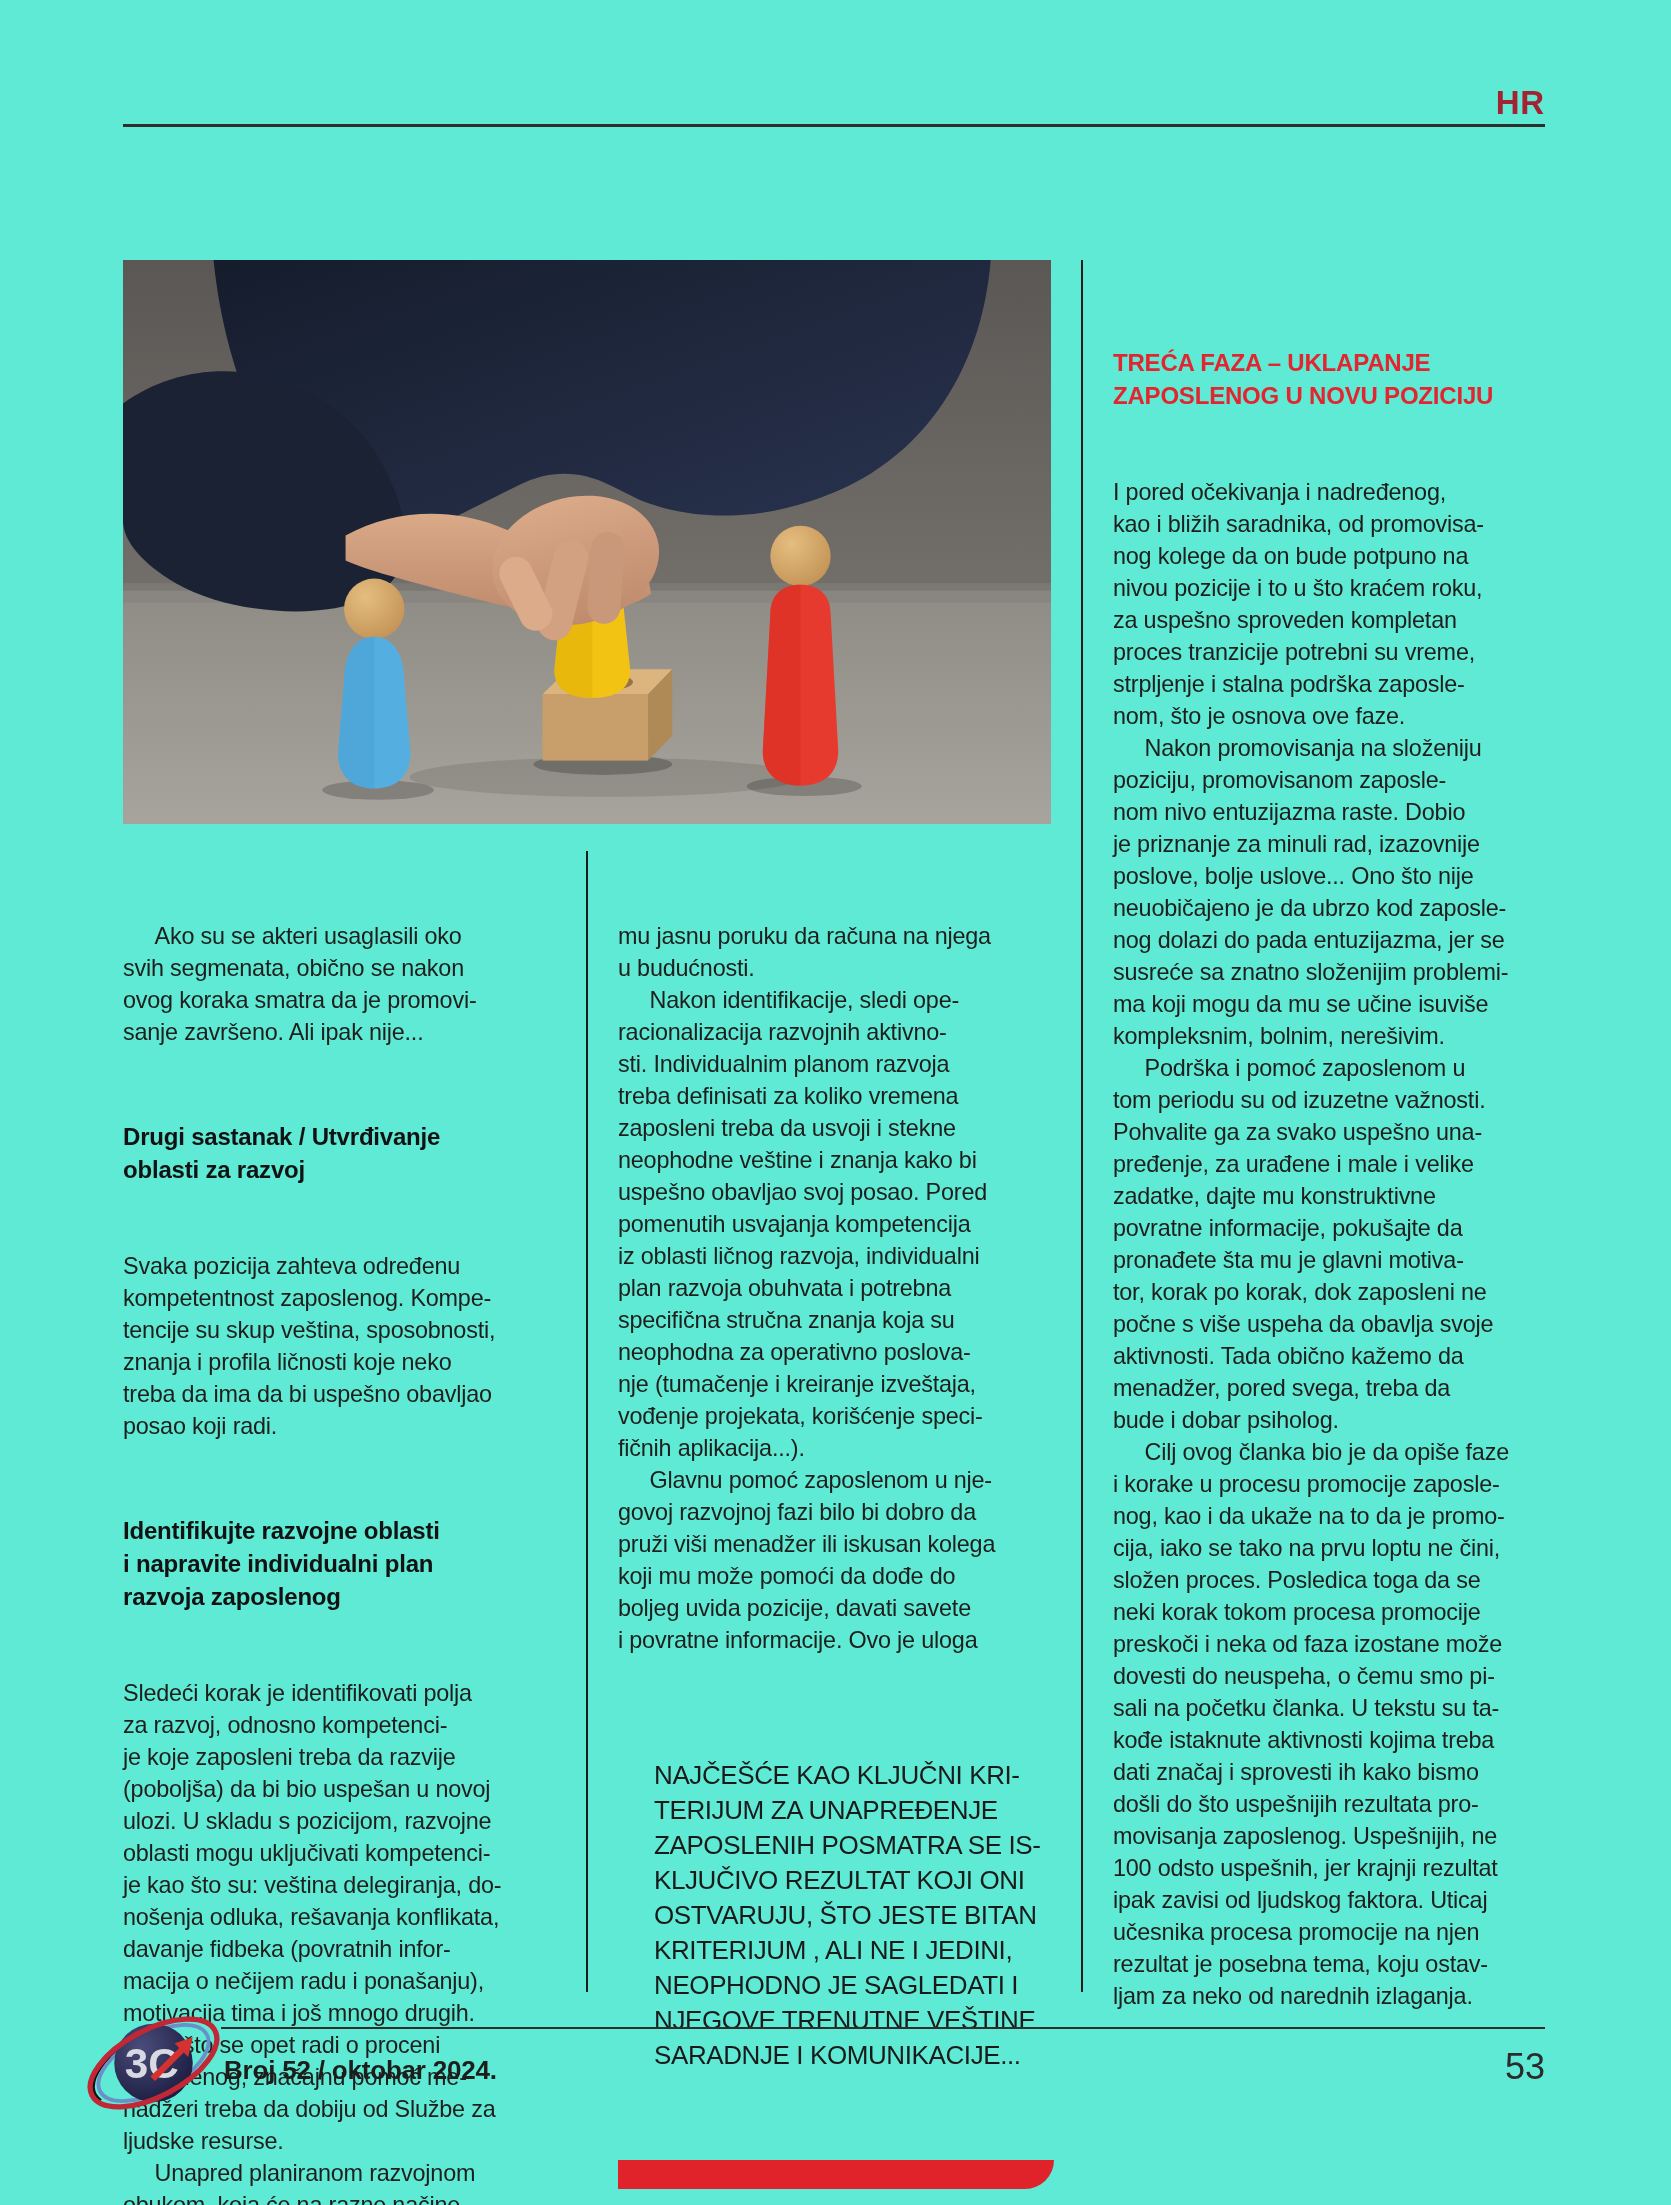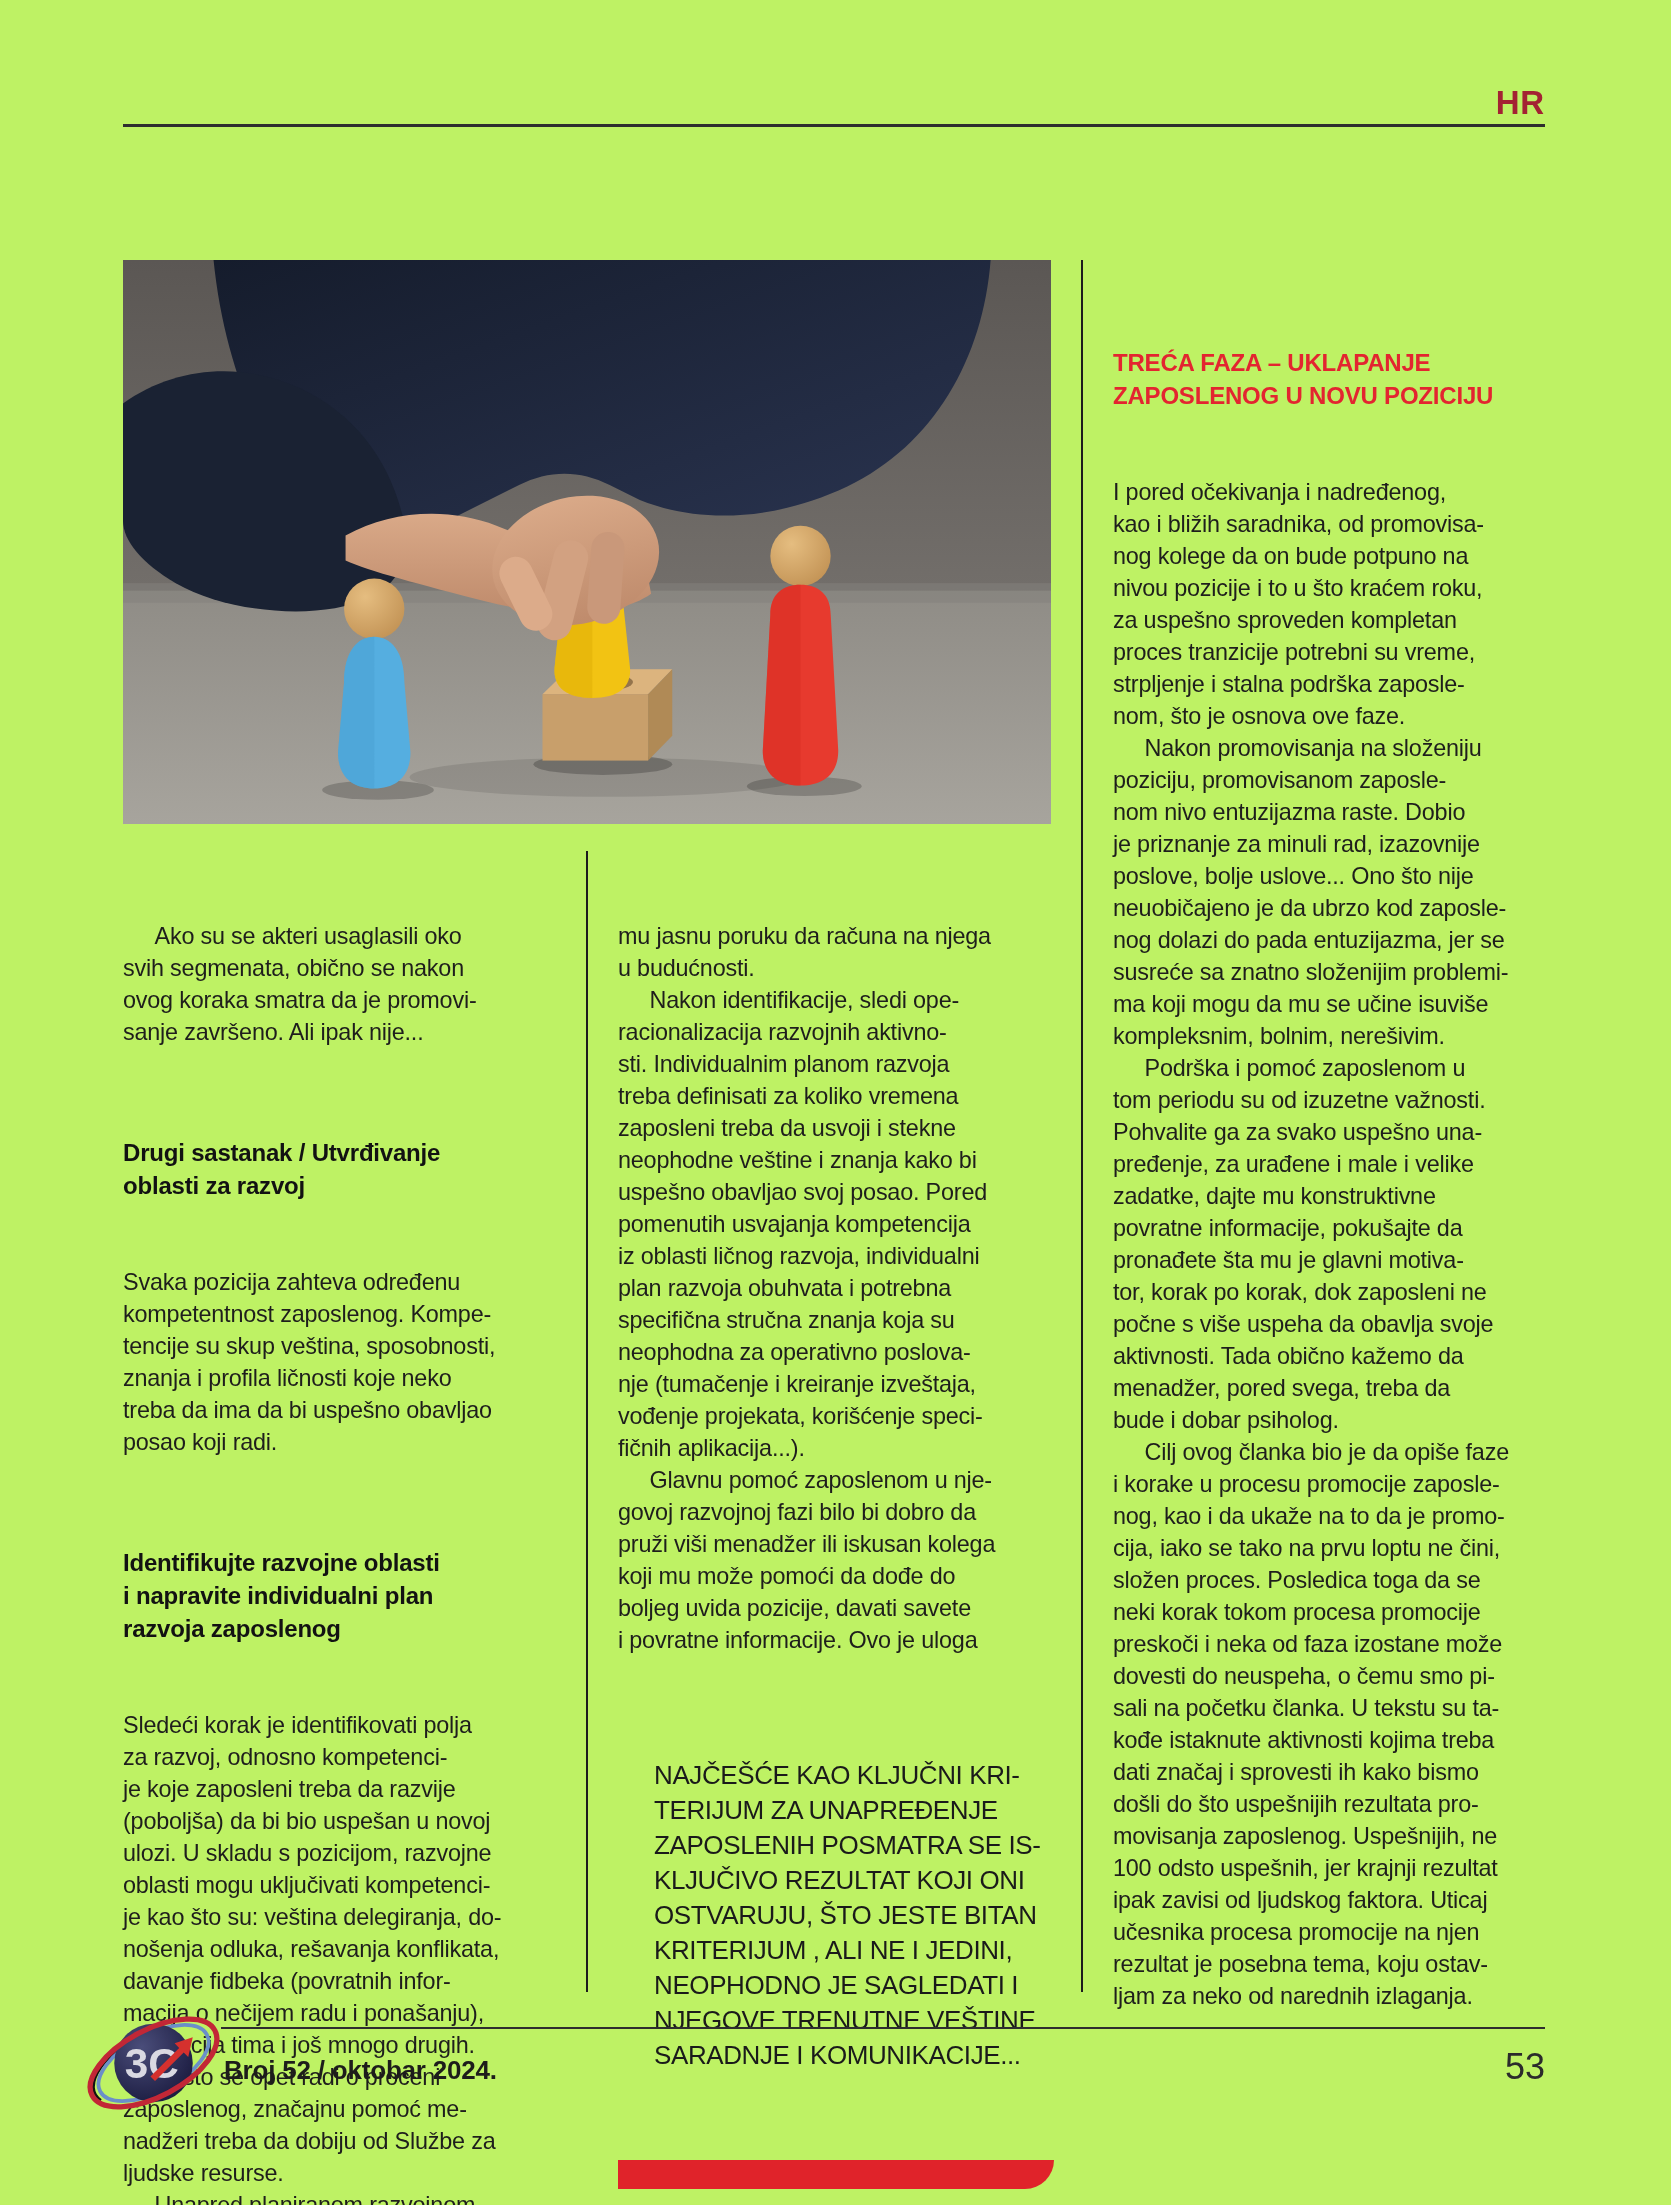--- a/index.html
+++ b/index.html
@@ -1,17 +1,17 @@
 <!DOCTYPE html>
 <html style="font-size:12px"><head>
 <meta charset="utf-8">
 <style>
   html,body{margin:0;padding:0;background:#8a8a8a;}
   .page{
-    position:relative;width:1671px;height:2205px;background:#bef264;
+    position:relative;width:1671px;height:2205px;background:#5eead4;
     font-family:"Liberation Sans", sans-serif;overflow:hidden;margin:0 auto;
   }
   .hr-tag{
     position:absolute;top:84px;right:126px;
     font-size:33px;font-weight:bold;color:#a32333;letter-spacing:0.8px;
   }
   .header-rule{
     position:absolute;left:123px;right:126px;top:124px;height:3px;background:#2e2e2e;
   }
   .photo-wrap{
@@ -21,21 +21,21 @@
   .col{
     position:absolute;width:453px;
     font-size:23.4px;line-height:32px;letter-spacing:-0.2px;color:#1e1e1c;
     white-space:pre-wrap;
   }
   .col-1{left:123px;top:856px;}
   .col-2{left:618px;top:856px;}
   .col-3{left:1113px;top:251px;}
   .subhead{
     font-weight:bold;font-size:24px;line-height:33px;color:#121212;
-    margin-top:24px;white-space:pre-wrap;
+    margin-top:8px;white-space:pre-wrap;
   }
   .red-heading{
     font-weight:bold;font-size:24px;line-height:33px;color:#e32530;
     margin-top:31px;letter-spacing:-0.2px;white-space:pre-wrap;
   }
   .sub-after-red{margin-top:16.6px;}
   .pull-quote{
     margin-top:38px;font-weight:normal;font-size:26px;line-height:35px;
     letter-spacing:-0.4px;color:#1a1a1a;white-space:pre-wrap;margin-left:36px;
   }

